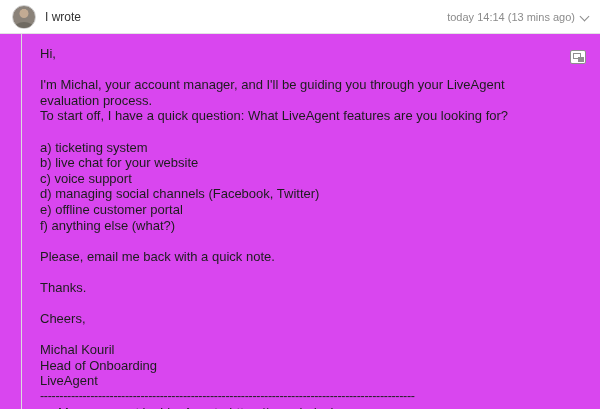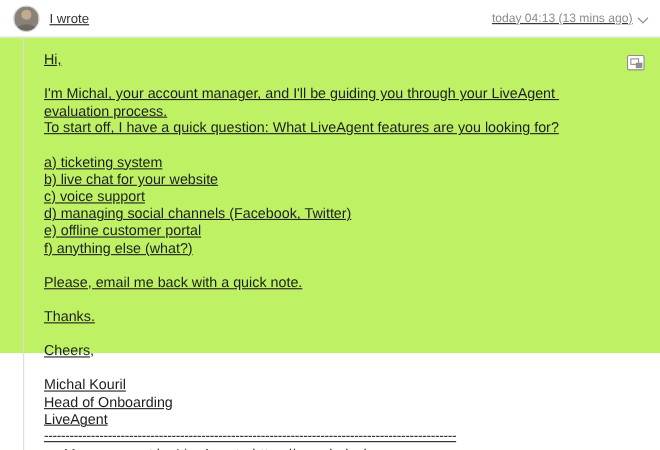--- a/index.html
+++ b/index.html
@@ -9,25 +9,24 @@
   }
   body {
     width: 600px;
     height: 409px;
     font-family: "Liberation Sans", sans-serif;
     color: #222222;
     overflow: hidden;
   }
   .email-wrap {
     width: 600px;
-    height: 321px;
-    box-sizing: border-box;
-    background: #bef264;
-    position: relative;
-    text-decoration: underline;
+    height: 409px;
+    box-sizing: border-box;
+    background: #d946ef;
+    position: relative;
   }
   .message-header {
     display: flex;
     align-items: center;
     height: 34px;
     padding: 0 10px 0 12px;
     box-sizing: border-box;
     border-bottom: 1px solid #e3e3e3;
     background: #ffffff;
   }
@@ -164,21 +163,21 @@
 </style>
 </head>
 <body>
 
 <div class="email-wrap">
 
   <div class="message-header">
     <div class="avatar"></div>
     <span class="author">I wrote</span>
     <div class="header-spacer"></div>
-    <span class="timestamp">today 04:13 (13 mins ago)</span>
+    <span class="timestamp">today 14:14 (13 mins ago)</span>
     <span class="chevron-down"></span>
   </div>
 
   <div class="body-area">
     <div class="left-rail"></div>
     <div class="attach-icon"></div>
 
     <pre class="mail-body">Hi,
 
 I'm Michal, your account manager, and I'll be guiding you through your LiveAgent evaluation process.

